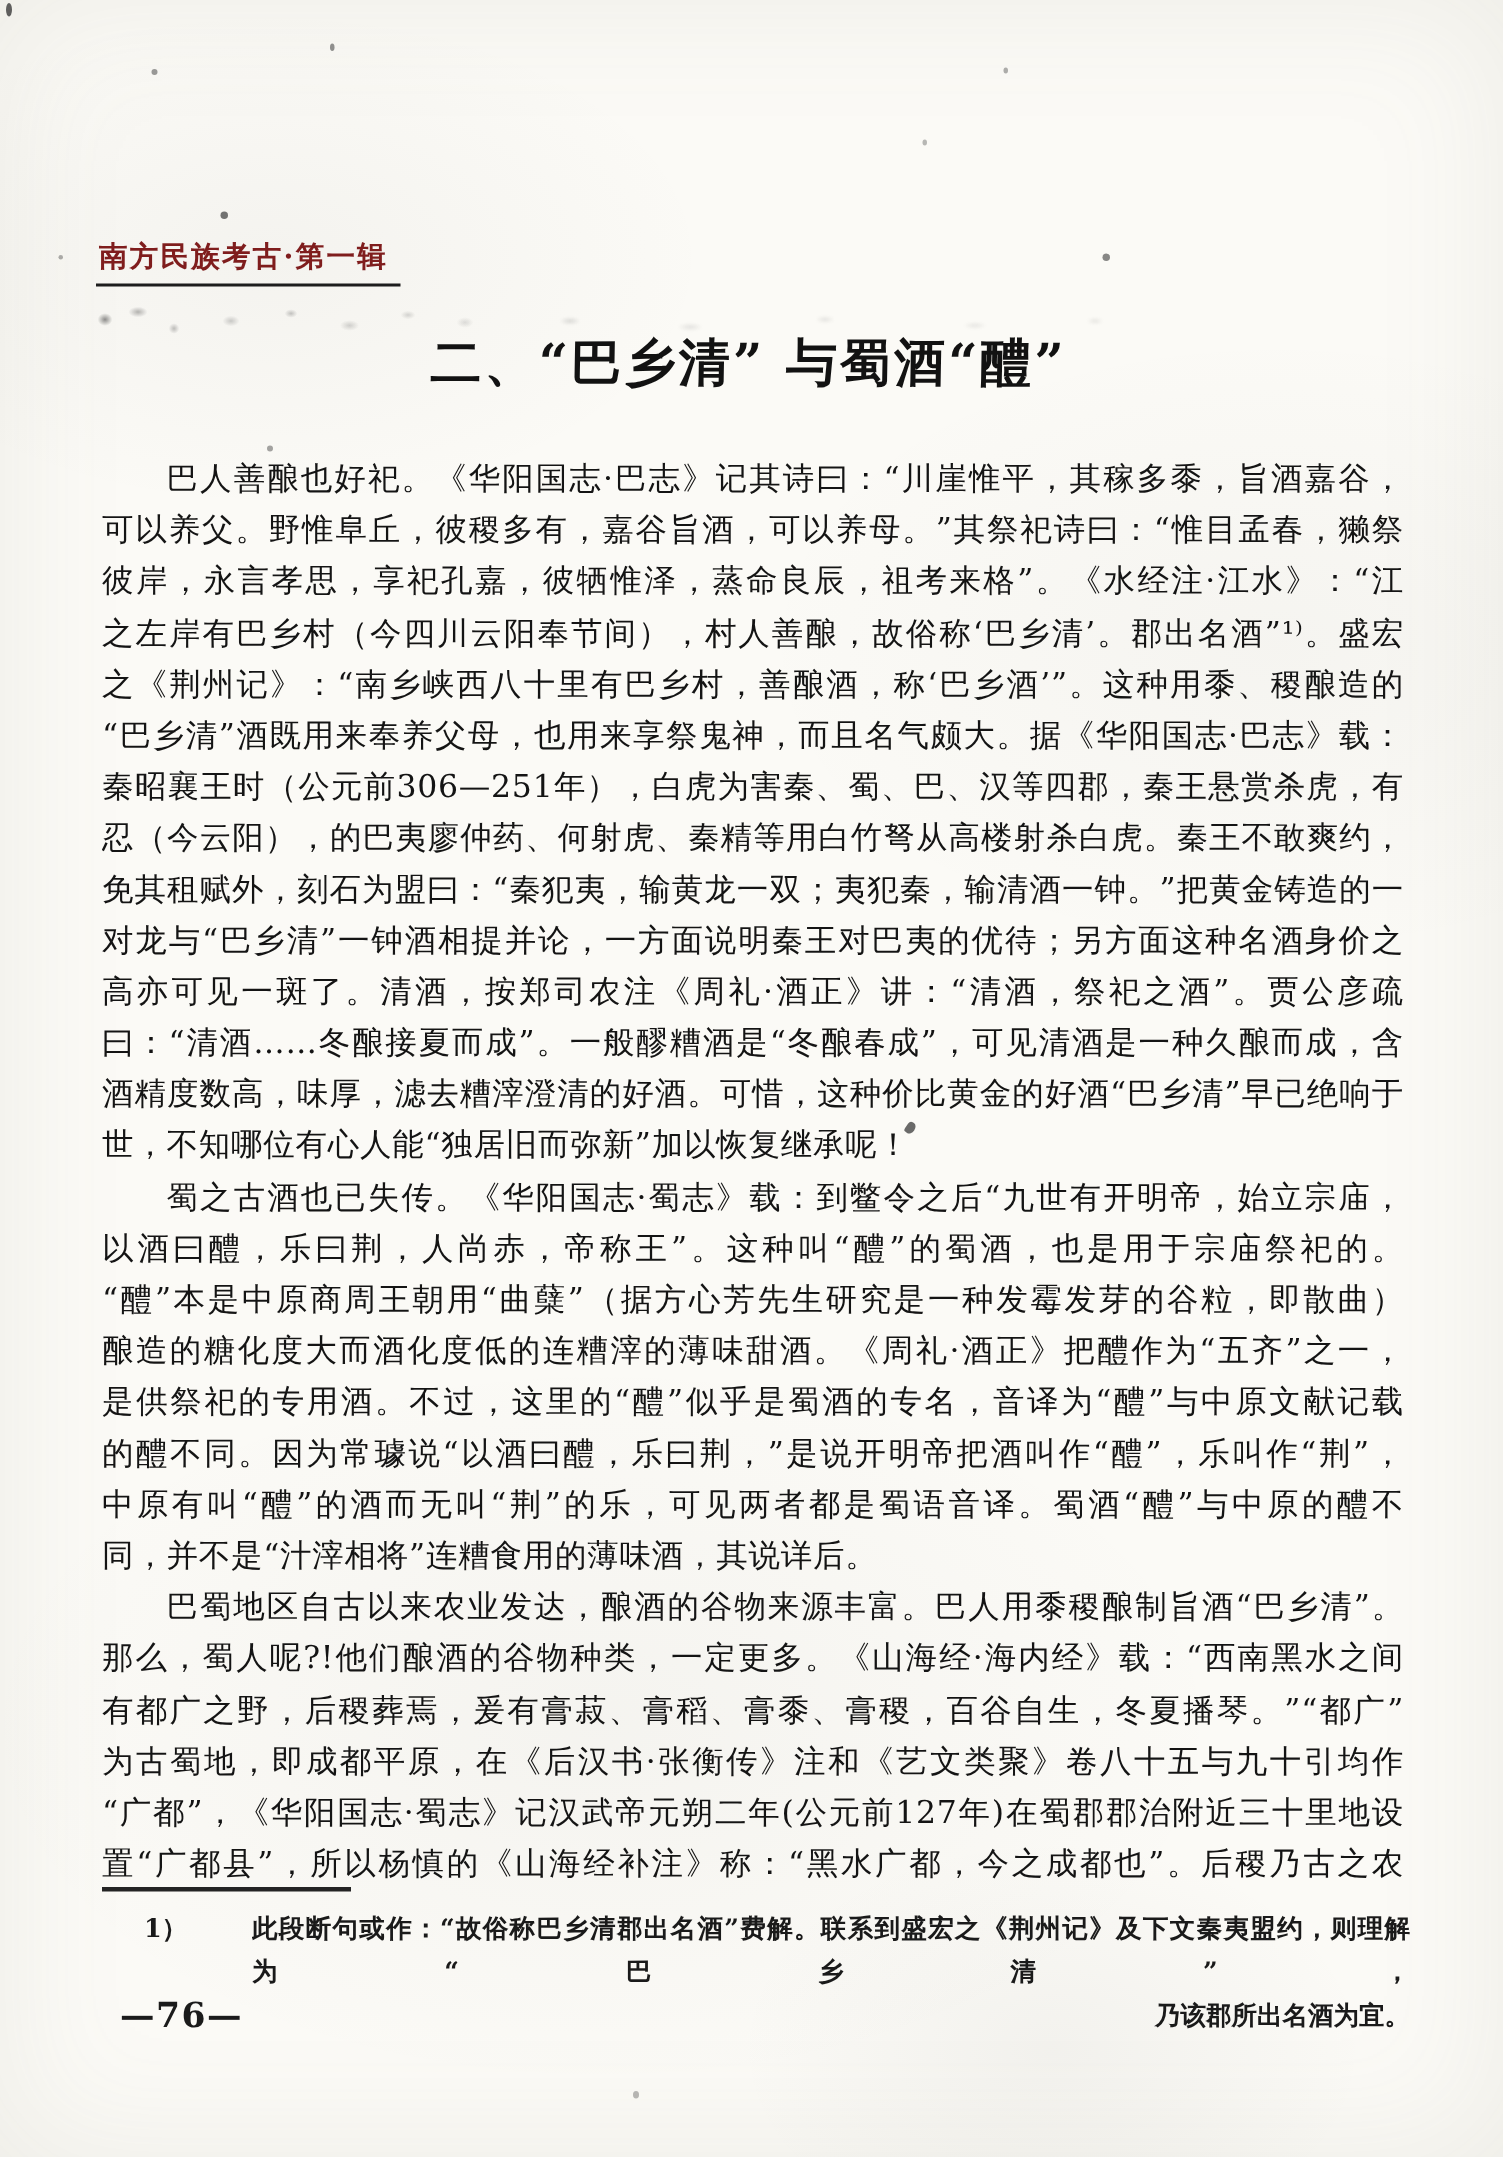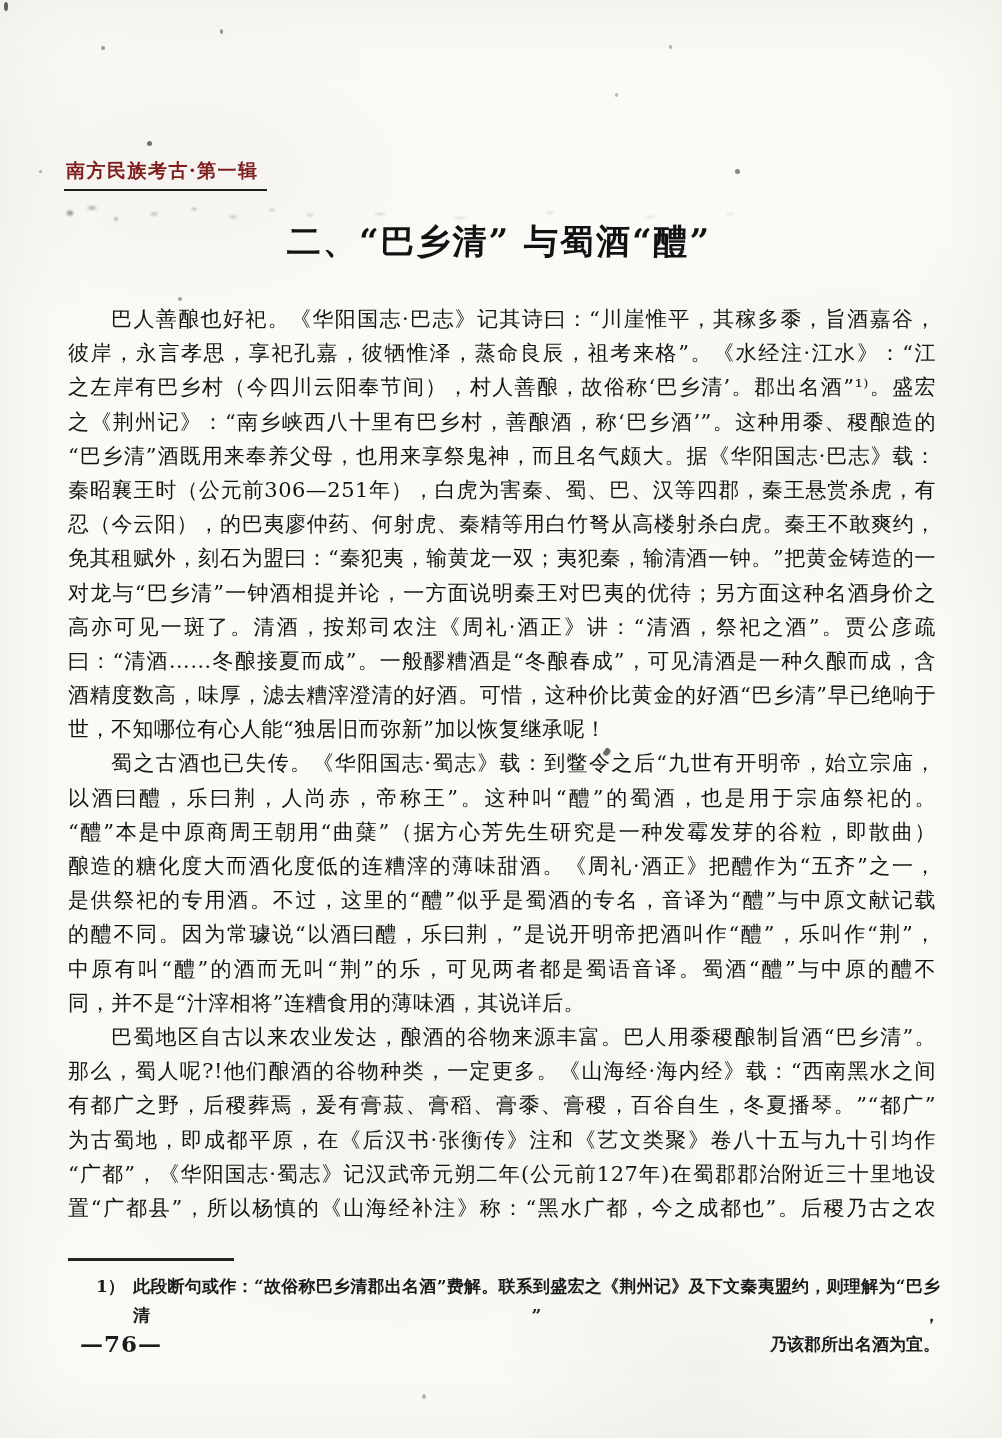--- a/index.html
+++ b/index.html
@@ -59,21 +59,21 @@
   .footnote{ position:absolute; left:96px; top:1272px; width:844px; }
   .fn-marker{
     position:absolute; left:0; top:0;
     font-size:17px; font-weight:bold; line-height:29px; color:#1a1a1a;
   }
   .fn-lines{ margin-left:37px; }
   .fn-line{
     font-size:17px; line-height:29px; color:#1a1a1a;
     font-weight:bold; overflow:hidden;text-align:right;
   }
-  .fn-line.fill{ text-align:justify; text-align-last:justify; }
+  .fn-line.fill{ text-align:justify; text-align-last:justify;margin-left:35px; }
 
   .page-number{
     position:absolute; left:80px; top:1330px;
     font-size:23px; font-weight:bold; letter-spacing:1px; color:#1b1b1b;
   }
 
   
   .smudge{
     position:absolute; left:58px; top:199px; width:290px; height:30px;
     background:
@@ -117,20 +117,21 @@
   <div class="speck" style="left:604px;top:748px; width:6px; height:8px;  opacity:.75; border-radius:40% 60% 60% 30%; transform:rotate(35deg);"></div>
   <div class="speck" style="left:178px;top:297px; width:4px; height:4px;  opacity:.45;"></div>
   <div class="speck" style="left:422px;top:1394px;width:4px; height:5px;  opacity:.35;"></div>
 
   <div class="running-head">南方民族考古·第一辑</div>
 
   <div class="article-title">二、“巴乡清” 与蜀酒“醴”</div>
 
   <div class="article-body">
       <div class="bline indent fill">巴人善酿也好祀。《华阳国志·巴志》记其诗曰：“川崖惟平，其稼多黍，旨酒嘉谷，</div>
+      <div class="bline fill">可以养父。野惟阜丘，彼稷多有，嘉谷旨酒，可以养母。”其祭祀诗曰：“惟目孟春，獭祭</div>
       <div class="bline fill">彼岸，永言孝思，享祀孔嘉，彼牺惟泽，蒸命良辰，祖考来格”。《水经注·江水》：“江</div>
       <div class="bline fill">之左岸有巴乡村（今四川云阳奉节间），村人善酿，故俗称‘巴乡清’。郡出名酒”¹⁾。盛宏</div>
       <div class="bline fill">之《荆州记》：“南乡峡西八十里有巴乡村，善酿酒，称‘巴乡酒’”。这种用黍、稷酿造的</div>
       <div class="bline fill">“巴乡清”酒既用来奉养父母，也用来享祭鬼神，而且名气颇大。据《华阳国志·巴志》载：</div>
       <div class="bline fill">秦昭襄王时（公元前306—251年），白虎为害秦、蜀、巴、汉等四郡，秦王悬赏杀虎，有朐</div>
       <div class="bline fill">忍（今云阳），的巴夷廖仲药、何射虎、秦精等用白竹弩从高楼射杀白虎。秦王不敢爽约，除</div>
       <div class="bline fill">免其租赋外，刻石为盟曰：“秦犯夷，输黄龙一双；夷犯秦，输清酒一钟。”把黄金铸造的一</div>
       <div class="bline fill">对龙与“巴乡清”一钟酒相提并论，一方面说明秦王对巴夷的优待；另方面这种名酒身价之</div>
       <div class="bline fill">高亦可见一斑了。清酒，按郑司农注《周礼·酒正》讲：“清酒，祭祀之酒”。贾公彦疏</div>
       <div class="bline fill">曰：“清酒……冬酿接夏而成”。一般醪糟酒是“冬酿春成”，可见清酒是一种久酿而成，含</div>

